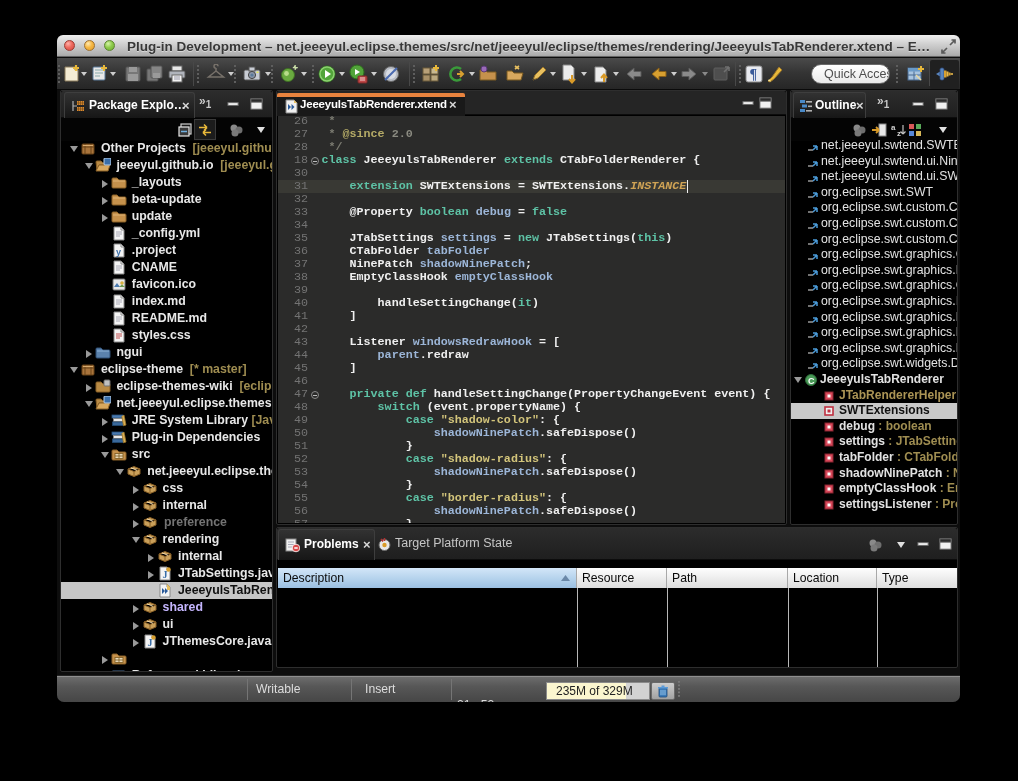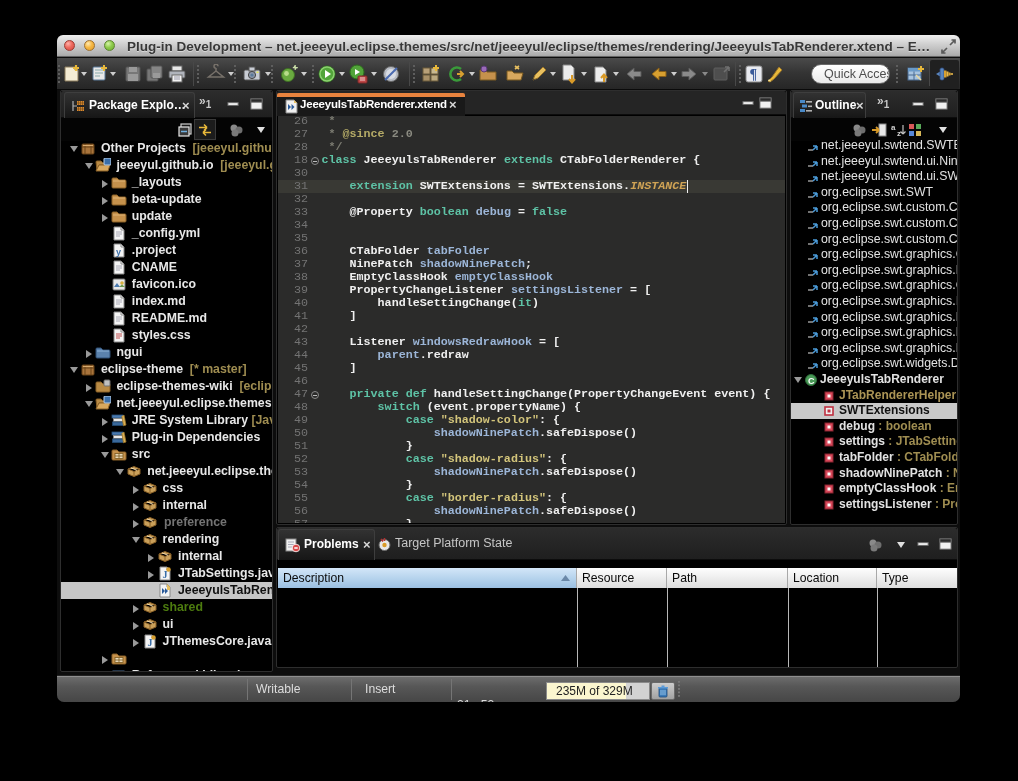--- a/index.html
+++ b/index.html
@@ -482,21 +482,21 @@
               <path d="M8 5 L11 8 L8 11 Z" fill="#2a5a9a"></path>
               <path d="M10 1 L13 4 L13 7 L10 7 Z" fill="#e8c060"></path>
             </svg></div>
 <div class="trow" style="left:117.0px;top:491px;color:#111;">JeeeyulsTabRenderer.xtend</div>
 <div class="arr closed" style="left:71.6px;top:514px;"></div>
 <div class="ticon" style="left:80.6px;top:509px;"><svg width="16" height="15" viewBox="0 0 16 15">
               <path d="M2 5 L8 2.5 L14 5 L14 10 L8 12.5 L2 10 Z" fill="#caa05a" stroke="#8a6026" stroke-width="1"></path>
               <path d="M2 5 L8 7.5 L14 5 M8 7.5 L8 12.5" stroke="#8a6026" stroke-width="1"></path>
               <path d="M5 3.8 L11 6.3" stroke="#efd9ae" stroke-width="1"></path>
             </svg></div>
-<div class="trow" style="left:101.6px;top:508px;color:#4d7c0f;">shared</div>
+<div class="trow" style="left:101.6px;top:508px;color:#c4b5fd;">shared</div>
 <div class="arr closed" style="left:71.6px;top:531px;"></div>
 <div class="ticon" style="left:80.6px;top:526px;"><svg width="16" height="15" viewBox="0 0 16 15">
               <path d="M2 5 L8 2.5 L14 5 L14 10 L8 12.5 L2 10 Z" fill="#caa05a" stroke="#8a6026" stroke-width="1"></path>
               <path d="M2 5 L8 7.5 L14 5 M8 7.5 L8 12.5" stroke="#8a6026" stroke-width="1"></path>
               <path d="M5 3.8 L11 6.3" stroke="#efd9ae" stroke-width="1"></path>
             </svg></div>
 <div class="trow" style="left:101.6px;top:525px;color:#e8e8e8;">ui</div>
 <div class="arr closed" style="left:71.6px;top:548px;"></div>
 <div class="ticon" style="left:80.6px;top:543px;"><svg width="16" height="15" viewBox="0 0 16 15">
               <path d="M3 1 L10 1 L13 4 L13 14 L3 14 Z" fill="#f4f4f4" stroke="#8a8a8a" stroke-width="1"></path>
@@ -551,28 +551,28 @@
 <div class="cl ln" style="top:38px;">18</div>
 <div class="cl" style="left:43.5px;top:38px;"><span class="k">class</span><span class="w"> JeeeyulsTabRenderer </span><span class="k">extends</span><span class="w"> CTabFolderRenderer {</span></div>
 <div class="cl ln" style="top:51px;">30</div>
 <div class="cl ln" style="top:64px;">31</div>
 <div class="cl" style="left:43.5px;top:64px;"><span class="w">    </span><span class="k">extension</span><span class="w"> SWTExtensions = SWTExtensions.</span><span class="i">INSTANCE</span></div>
 <div class="cl ln" style="top:77px;">32</div>
 <div class="cl ln" style="top:90px;">33</div>
 <div class="cl" style="left:43.5px;top:90px;"><span class="w">    </span><span class="aw">@Property</span><span class="w"> </span><span class="k">boolean</span><span class="w"> </span><span class="f">debug</span><span class="w"> = </span><span class="k">false</span></div>
 <div class="cl ln" style="top:103px;">34</div>
 <div class="cl ln" style="top:116px;">35</div>
+<div class="cl" style="left:43.5px;top:116px;"><span class="w">    JTabSettings </span><span class="f">settings</span><span class="w"> = </span><span class="k">new</span><span class="w"> JTabSettings(</span><span class="k">this</span><span class="w">)</span></div>
 <div class="cl ln" style="top:129px;">36</div>
 <div class="cl" style="left:43.5px;top:129px;"><span class="w">    CTabFolder </span><span class="f">tabFolder</span></div>
 <div class="cl ln" style="top:142px;">37</div>
 <div class="cl" style="left:43.5px;top:142px;"><span class="w">    NinePatch </span><span class="f">shadowNinePatch</span><span class="w">;</span></div>
 <div class="cl ln" style="top:155px;">38</div>
 <div class="cl" style="left:43.5px;top:155px;"><span class="w">    EmptyClassHook </span><span class="f">emptyClassHook</span></div>
 <div class="cl ln" style="top:168px;">39</div>
-<div class="cl" style="left:43.5px;top:168px;"><span class="w">    PropertyChangeListener </span><span class="f">settingsListener</span><span class="w"> = [</span></div>
 <div class="cl ln" style="top:181px;">40</div>
 <div class="cl" style="left:43.5px;top:181px;"><span class="w">        handleSettingChange(</span><span class="k">it</span><span class="w">)</span></div>
 <div class="cl ln" style="top:194px;">41</div>
 <div class="cl" style="left:43.5px;top:194px;"><span class="w">    ]</span></div>
 <div class="cl ln" style="top:207px;">42</div>
 <div class="cl ln" style="top:220px;">43</div>
 <div class="cl" style="left:43.5px;top:220px;"><span class="w">    Listener </span><span class="f">windowsRedrawHook</span><span class="w"> = [</span></div>
 <div class="cl ln" style="top:233px;">44</div>
 <div class="cl" style="left:43.5px;top:233px;"><span class="w">        </span><span class="f">parent</span><span class="w">.redraw</span></div>
 <div class="cl ln" style="top:246px;">45</div>

